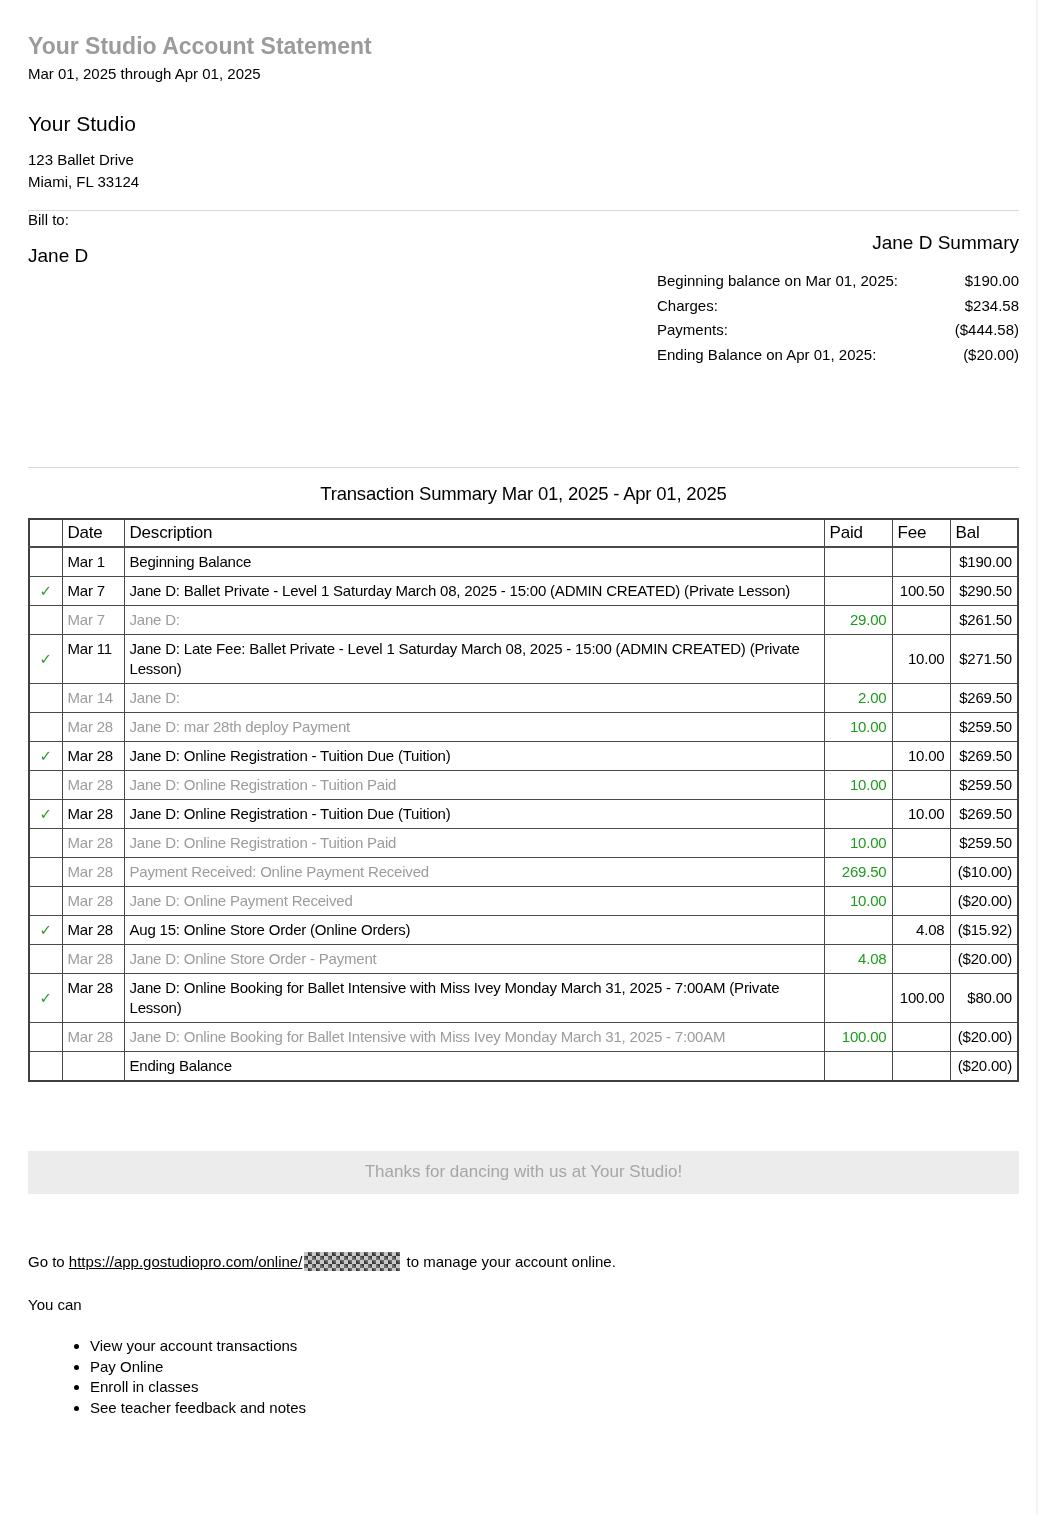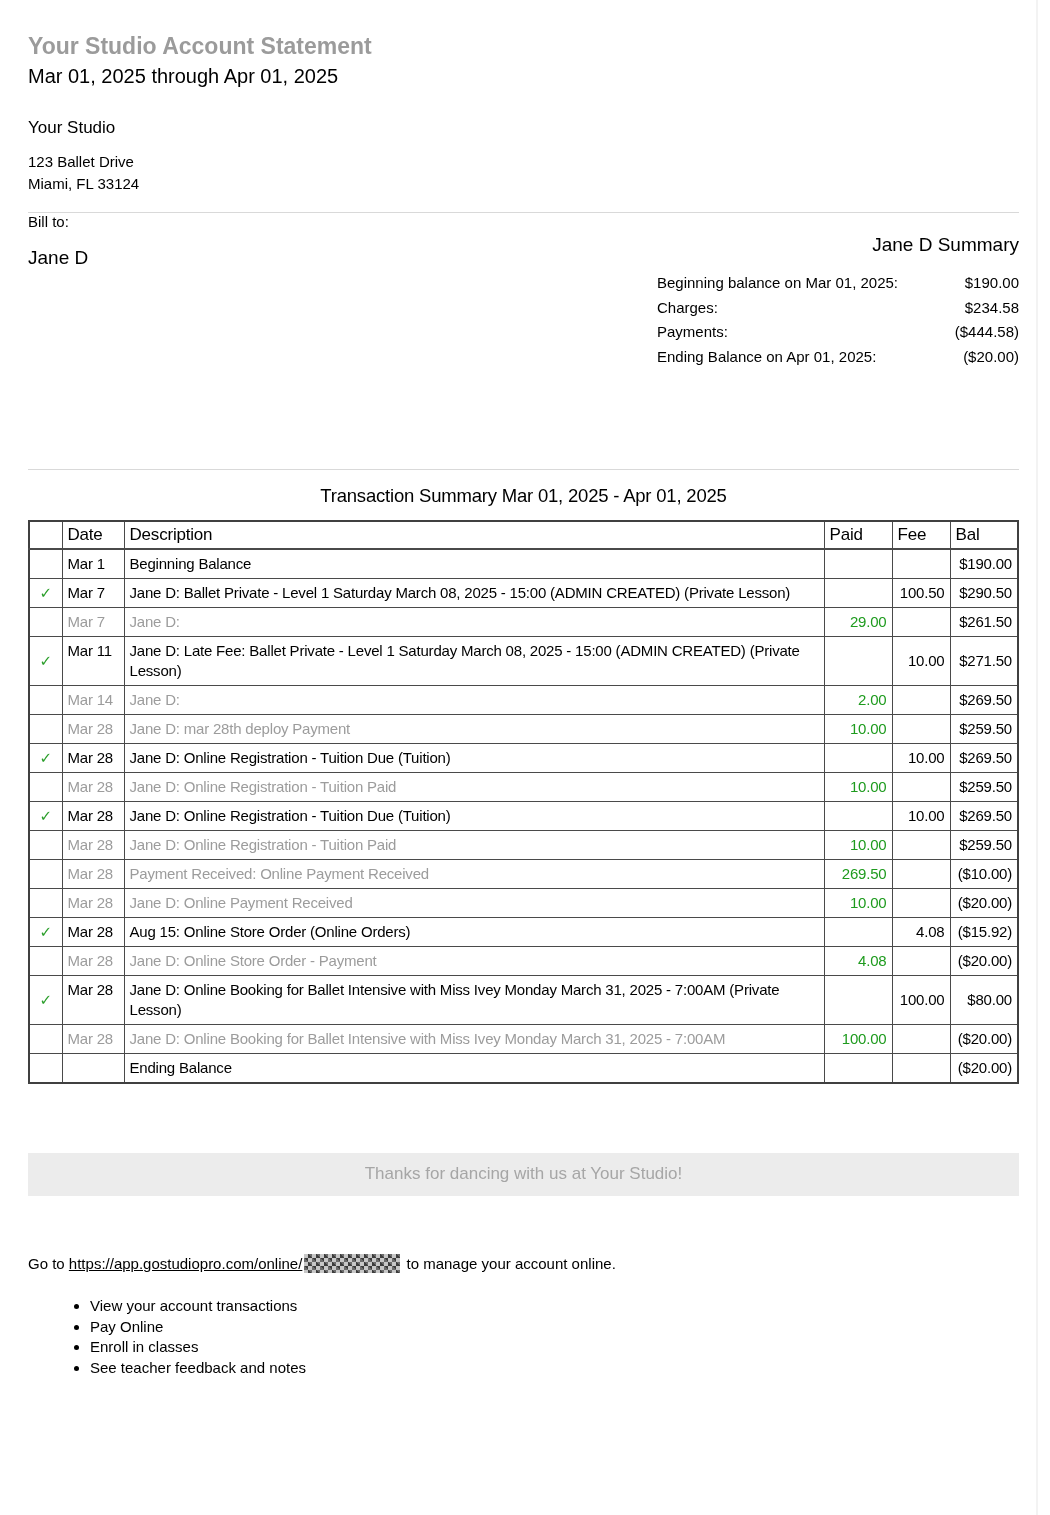--- a/index.html
+++ b/index.html
@@ -24,22 +24,22 @@
     background: #f3f3f3;
   }
 
   
   .doc-title {
     margin: 33px 0 0;
     font-size: 23px;
     font-weight: bold;
     color: #9b9b9b;
   }
-  .period { font-size: 20px; margin-top: 5px; }
-  .studio-name { font-size: 17px; margin-top: 30px; }
+  .period { font-size: 15px; margin-top: 5px; }
+  .studio-name { font-size: 21px; margin-top: 30px; }
   .address { font-size: 15px; margin-top: 13px; line-height: 22px; }
   .rule {
     border: none;
     border-top: 1px solid #d9d9d9;
     margin: 17px 0 0;
   }
 
   
   .bill-summary { display: flex; justify-content: space-between; }
   .bill-to { }
@@ -335,20 +335,21 @@
           <td class="c-fee"></td>
           <td class="c-bal">($20.00)</td>
         </tr>
       </tbody>
   </table>
 
   <div class="thanks-banner">Thanks for dancing with us at Your Studio!</div>
 
   <div class="manage-line"><span>Go to </span><a href="#" class="manage-link">https://app.gostudiopro.com/online/</a><span class="blur-block"></span><span> to manage your account online.</span></div>
 
+  <div class="you-can">You can</div>
 
   <ul class="features" id="feature-list">
       <li>View your account transactions</li>
       <li>Pay Online</li>
       <li>Enroll in classes</li>
       <li>See teacher feedback and notes</li>
     </ul>
 </div>
 
 </body></html>

